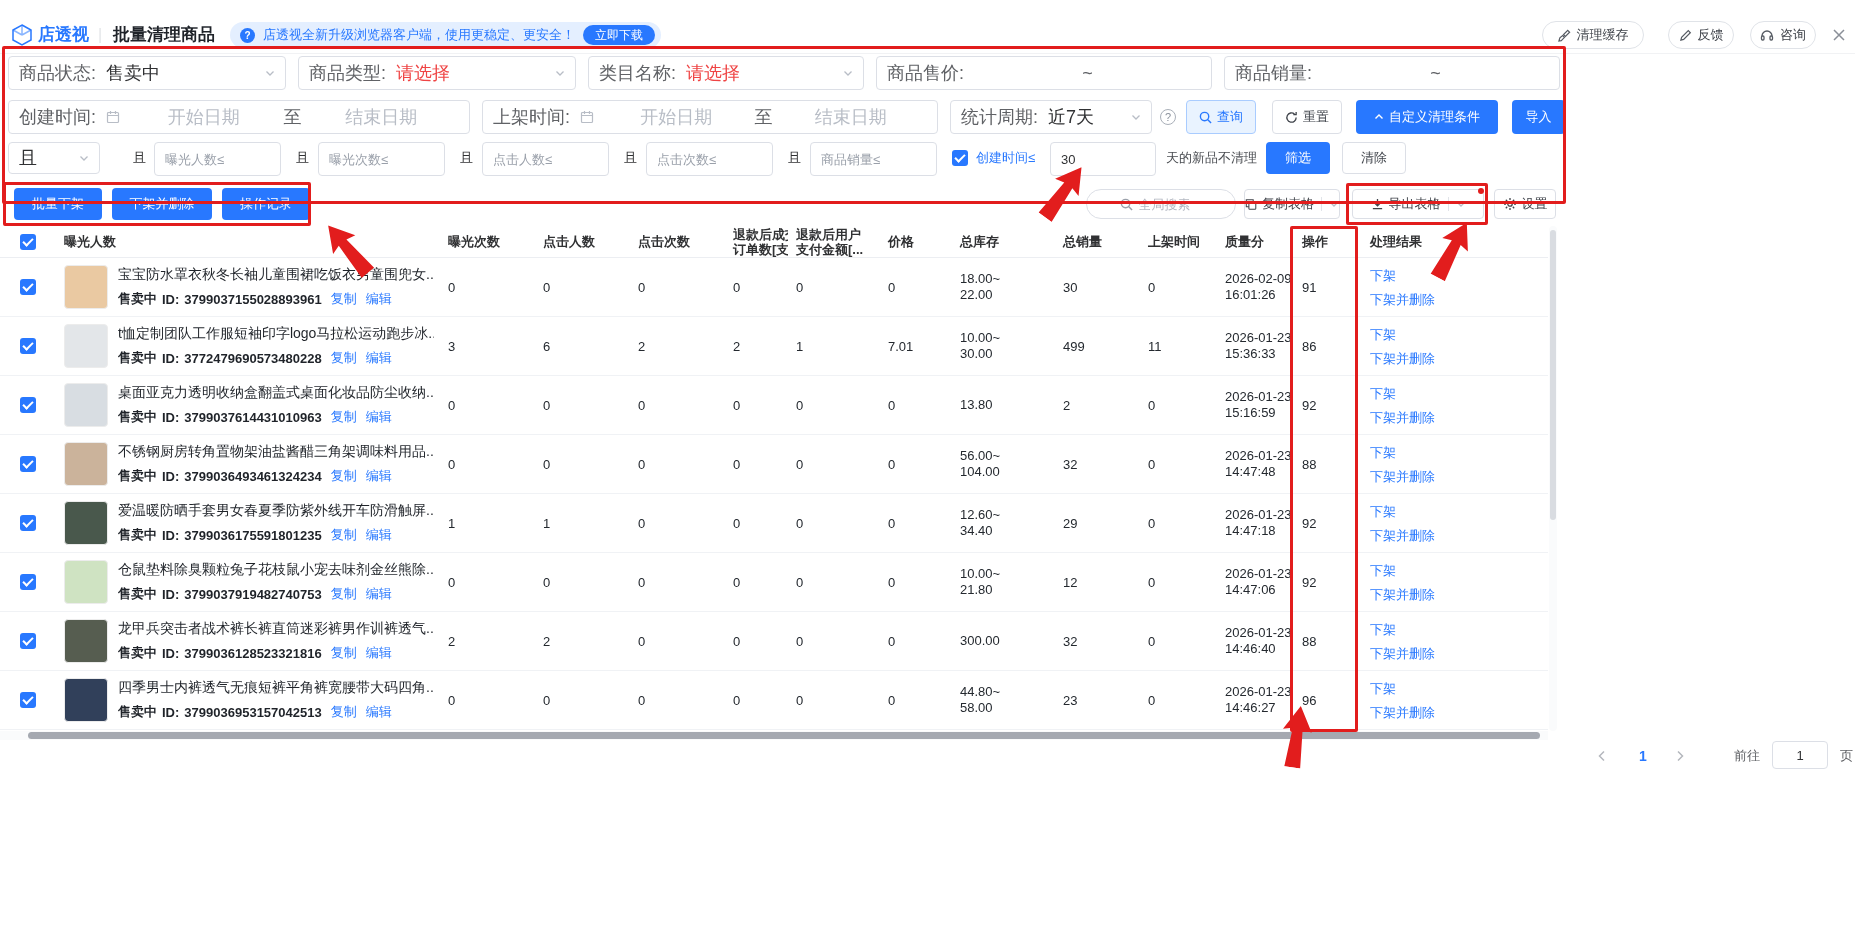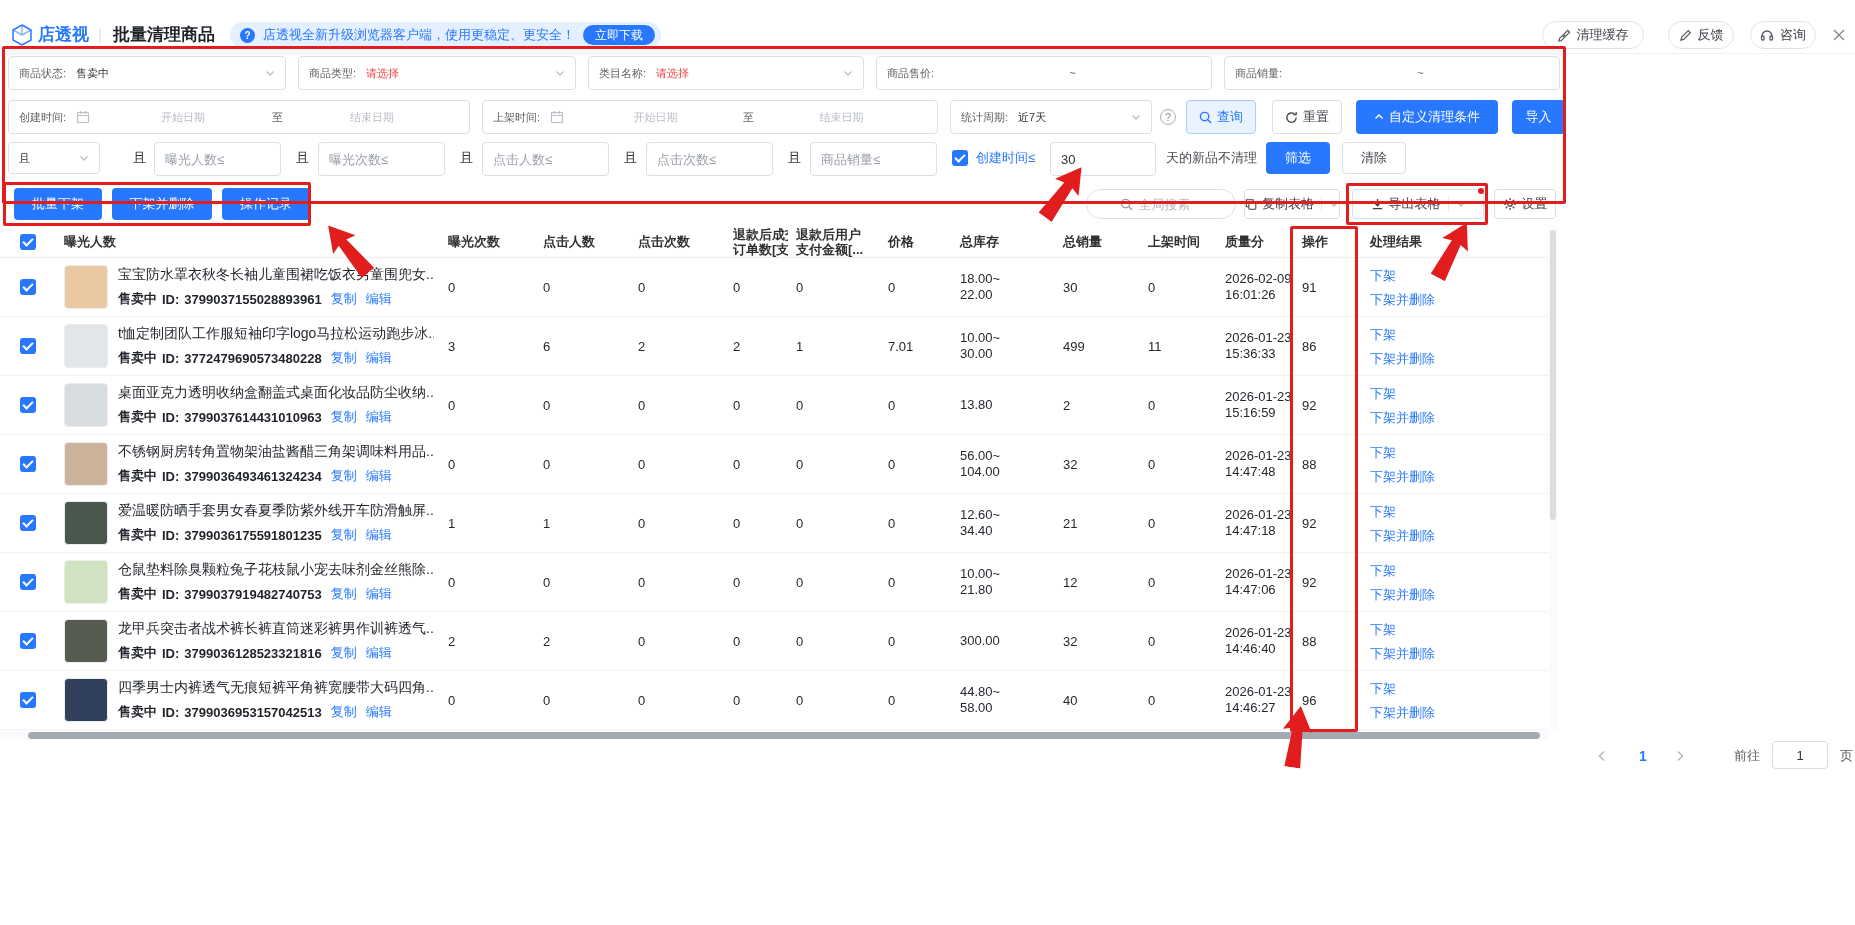--- a/index.html
+++ b/index.html
@@ -17,21 +17,21 @@
   .tb-divider { color:#e3e5e8; font-size:16px; line-height:38px; }
   .page-title { font-weight:700; font-size:17px; color:#1f2329; line-height:38px; }
   .banner { display:inline-flex; align-items:center; gap:8px; background:#e4efff; border-radius:13px; padding:0 6px 0 10px; height:26px; font-size:13px; color:var(--blue); white-space:nowrap; }
   .banner-btn { height:20px; padding:0 12px; border:none; border-radius:10px; background:var(--blue); color:#fff; font-size:12px; cursor:pointer; }
   .qc { width:15px; height:15px; border-radius:50%; background:var(--blue); color:#fff; font-size:10px; font-weight:700; display:inline-flex; align-items:center; justify-content:center; flex-shrink:0; }
   .pill { display:inline-flex; align-items:center; justify-content:center; gap:6px; height:28px; border:1px solid #e0e3e8; border-radius:15px; background:#fff; color:#3f434a; font-size:13px; cursor:pointer; }
   .pill svg { color:#565b63; }
   .close-x { color:#8a8f98; cursor:pointer; }
 
   
-  .fbox { display:flex; align-items:center; padding:12px 10px; border:1px solid #dcdfe6; border-radius:4px; background:#fff; height:34px; font-size:11px; cursor:pointer; }
+  .fbox { display:flex; align-items:center; padding:12px 10px; border:1px solid #dcdfe6; border-radius:4px; background:#fff; height:34px; font-size:18px; cursor:pointer; }
   .flabel { color:#606266; margin-right:10px; white-space:nowrap; }
   .fvalue { flex:1; color:#303133; white-space:nowrap; }
   .fvalue.ph { color:#ef4444; }
   .ic-chev { color:#b8bdc6; flex-shrink:0; }
   .range-sep { flex:1; text-align:center; color:#606266; }
   .dph { flex:1; text-align:center; color:#b8bdc6; }
   .dto { color:#606266; margin:0 2px; }
   .ic-cal { color:#b8bdc6; margin-right:6px; flex-shrink:0; }
   .f-input { height:32px; border:1px solid #dcdfe6; border-radius:4px; padding:16px 10px; font-size:13px; color:#303133; outline:none; background:#fff; }
   .f-input::placeholder { color:#9aa0aa; }
@@ -498,21 +498,21 @@
     <div class="c">1</div>
     <div class="c">1</div>
     <div class="c">0</div>
     <div class="c">0</div>
     <div class="c">0</div>
     <div class="c">0</div>
     <div class="c two">
           <span>12.60~</span>
           <span>34.40</span>
         </div>
-    <div class="c">21</div>
+    <div class="c">29</div>
     <div class="c">0</div>
     <div class="c two">
           <span>2026-01-23</span>
           <span>14:47:18</span>
         </div>
     <div class="c">92</div>
     <div class="c ops">
       <a>下架</a>
       <a>下架并删除</a>
     </div>
@@ -621,21 +621,21 @@
     <div class="c">0</div>
     <div class="c">0</div>
     <div class="c">0</div>
     <div class="c">0</div>
     <div class="c">0</div>
     <div class="c">0</div>
     <div class="c two">
           <span>44.80~</span>
           <span>58.00</span>
         </div>
-    <div class="c">40</div>
+    <div class="c">23</div>
     <div class="c">0</div>
     <div class="c two">
           <span>2026-01-23</span>
           <span>14:46:27</span>
         </div>
     <div class="c">96</div>
     <div class="c ops">
       <a>下架</a>
       <a>下架并删除</a>
     </div>

